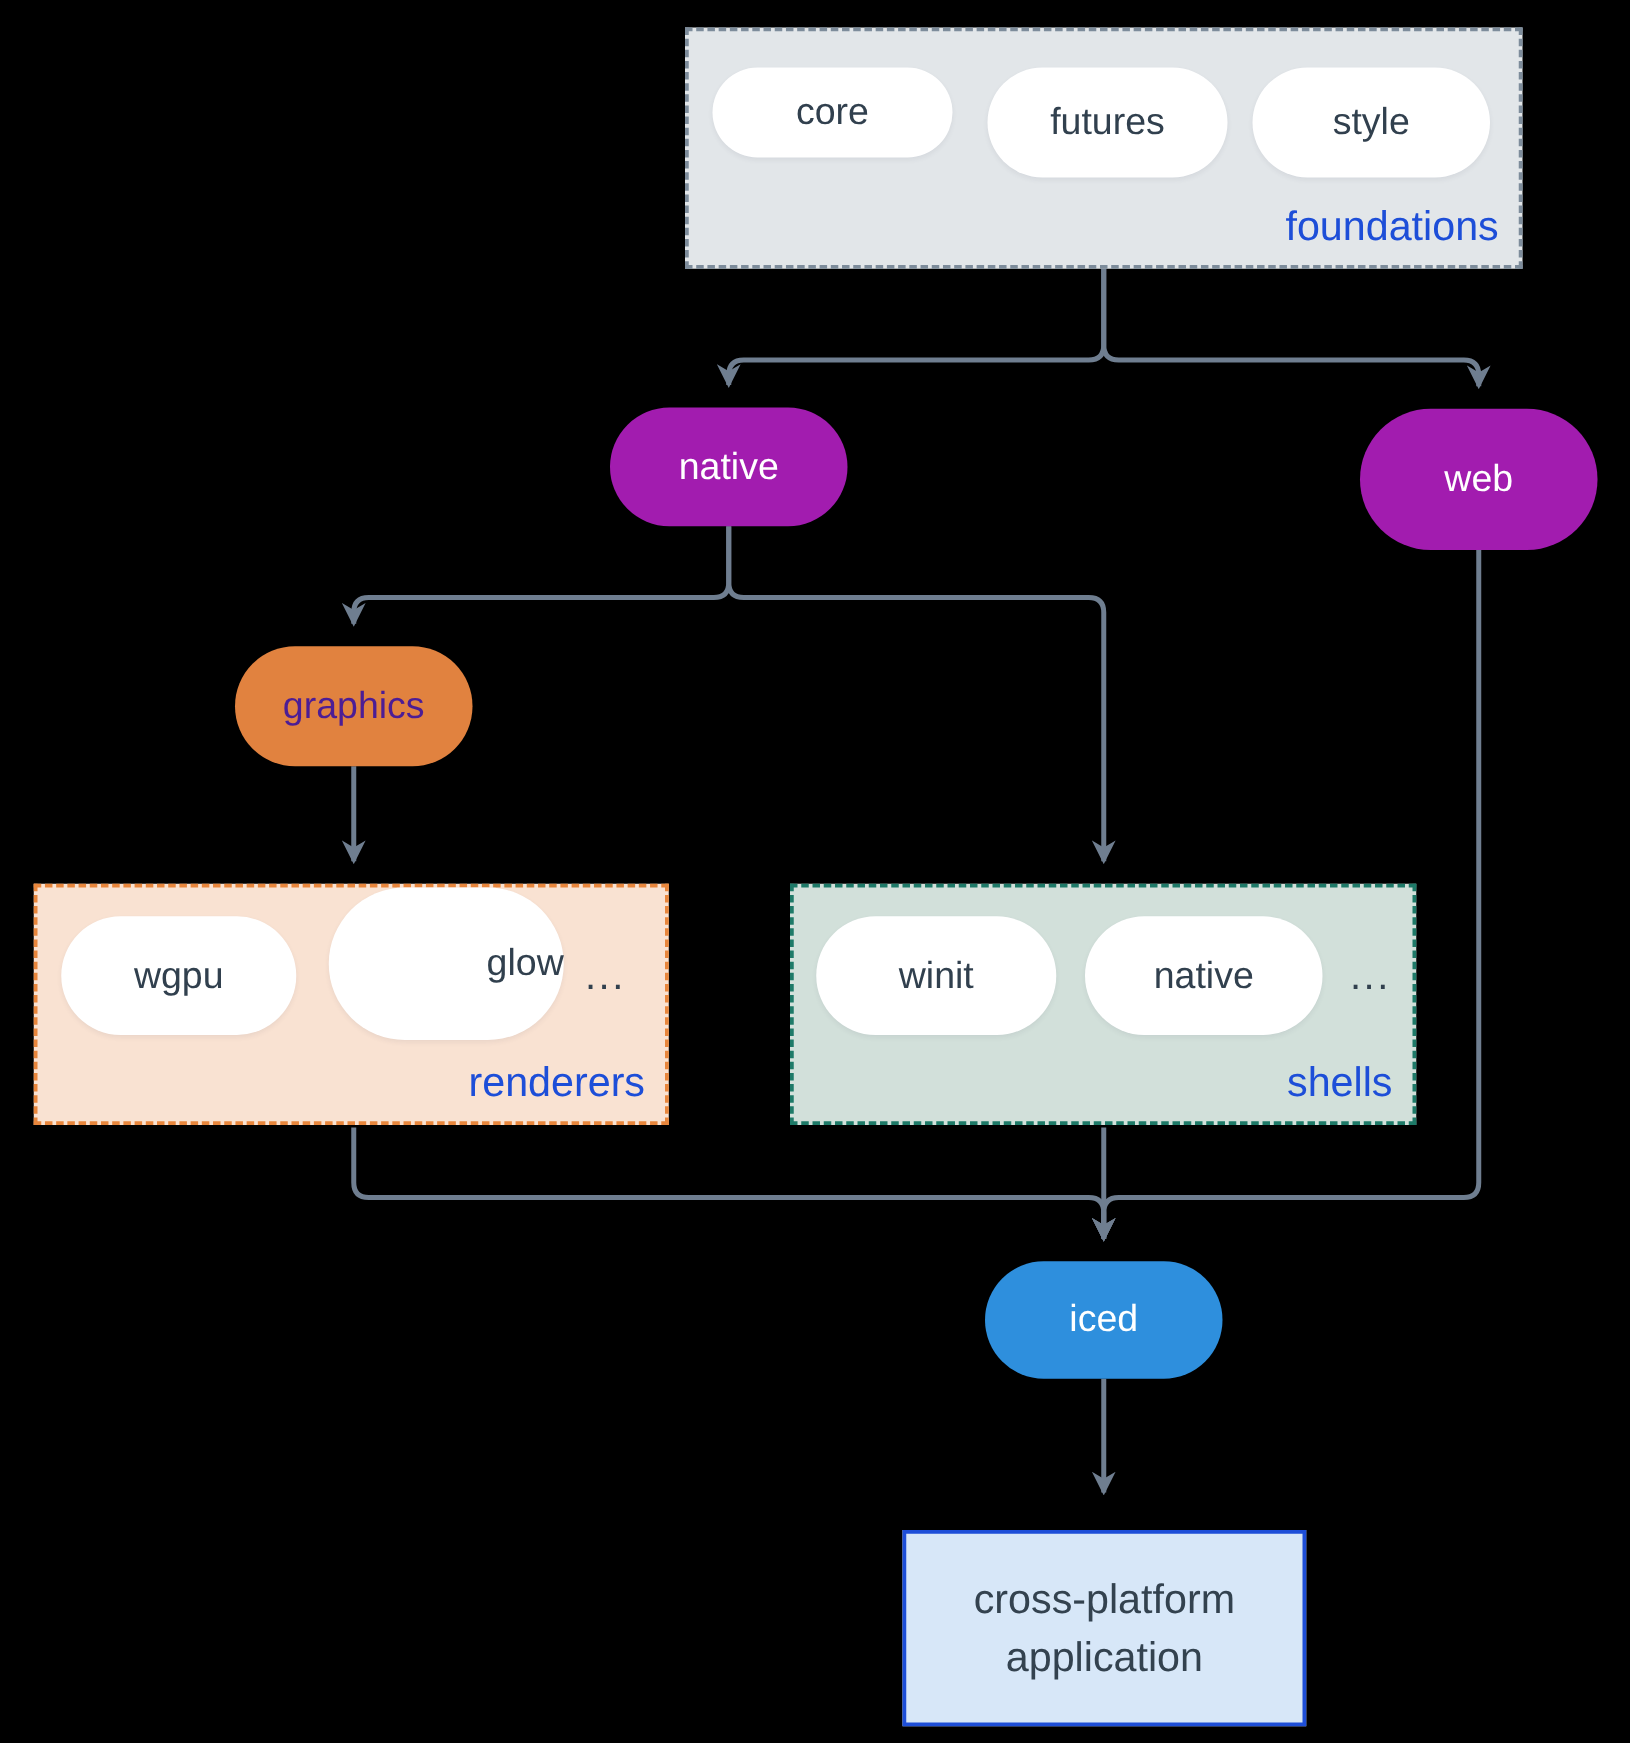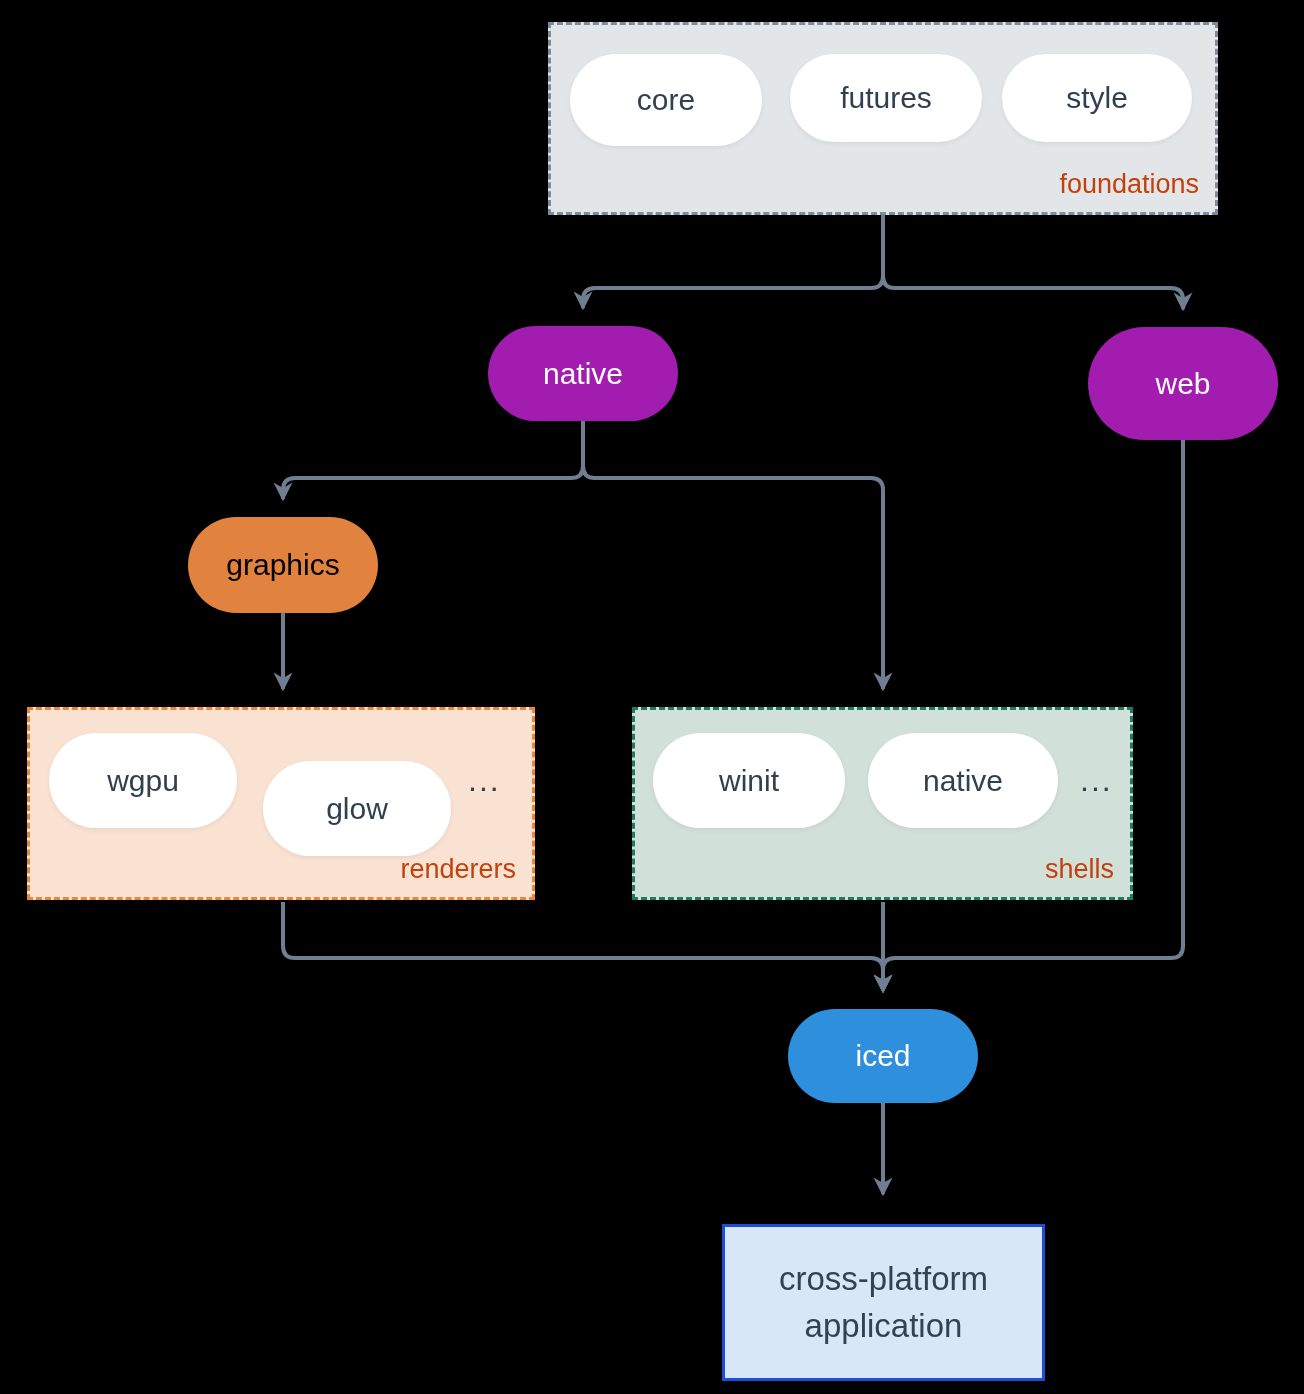--- a/index.html
+++ b/index.html
@@ -14,55 +14,55 @@
 
   .group{
     position:absolute;
     box-sizing:border-box;
     border:3px dashed #7d8c9b;
     background:#e2e6e9;
   }
   .group-label{
     position:absolute;
     right:16px;bottom:12px;
-    font-size:27px;color:#c2410c;
+    font-size:33px;color:#1d4ed8;
   }
   .pill{
     position:absolute;
     display:flex;align-items:center;justify-content:center;
     border-radius:999px;
     font-size:30px;
     box-sizing:border-box;
   }
   .pill.white{
     background:#ffffff;color:#31404e;
     box-shadow:0 2px 4px rgba(60,70,90,0.08);
   }
   .pill.purple{background:#a21caf;color:#ffffff;}
-  .pill.orange{background:#e1823f;color:#000000;}
+  .pill.orange{background:#e1823f;color:#4c1d95;}
   .pill.blue{background:#2e8fdd;color:#ffffff;}
 
   .dots{
     position:absolute;
     font-size:32px;color:#31404e;
     letter-spacing:2px;
   }
 
   #group-foundations{left:548px;top:22px;width:670px;height:193px;}
-  #pill-core   {left:570px;top:54px;width:192px;height:92px;}
+  #pill-core   {left:570px;top:54px;width:192px;height:72px;}
   #pill-futures{left:790px;top:54px;width:192px;height:88px;}
   #pill-style  {left:1002px;top:54px;width:190px;height:88px;}
 
   #pill-native {left:488px;top:326px;width:190px;height:95px;}
   #pill-web    {left:1088px;top:327px;width:190px;height:113px;}
   #pill-graphics{left:188px;top:517px;width:190px;height:96px;}
 
   #group-renderers{left:27px;top:707px;width:508px;height:193px;background:#f9e2d2;border-color:#e8863c;}
   #pill-wgpu {left:49px;top:733px;width:188px;height:95px;}
-  #pill-glow {left:263px;top:761px;width:188px;height:95px;}
+  #pill-glow {left:263px;top:710px;width:188px;height:122px;justify-content:flex-end;}
   #dots-renderers{left:468px;top:762px;}
 
   #group-shells{left:632px;top:707px;width:501px;height:193px;background:#d2e0da;border-color:#1e7a68;}
   #pill-winit {left:653px;top:733px;width:192px;height:95px;}
   #pill-glutin{left:868px;top:733px;width:190px;height:95px;}
   #dots-shells{left:1080px;top:762px;}
 
   #pill-iced{left:788px;top:1009px;width:190px;height:94px;}
 
   #box-app{

